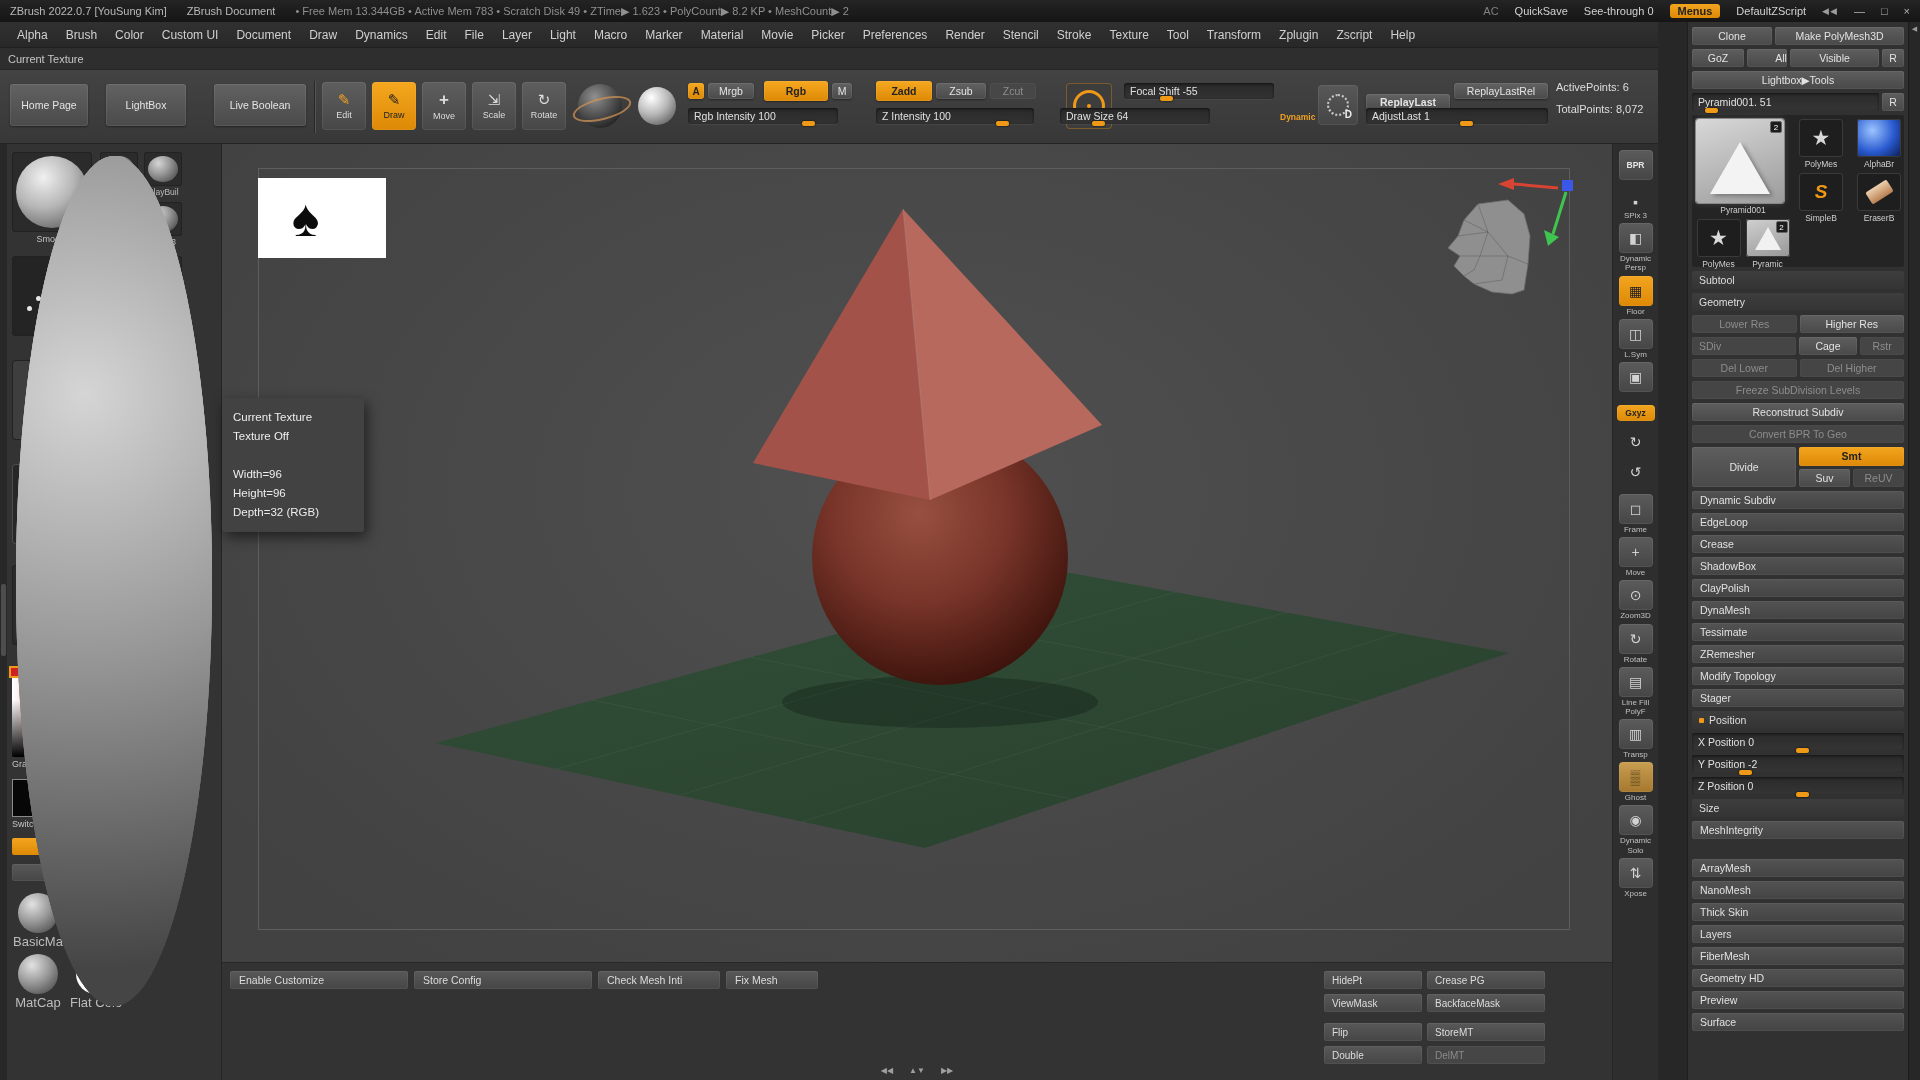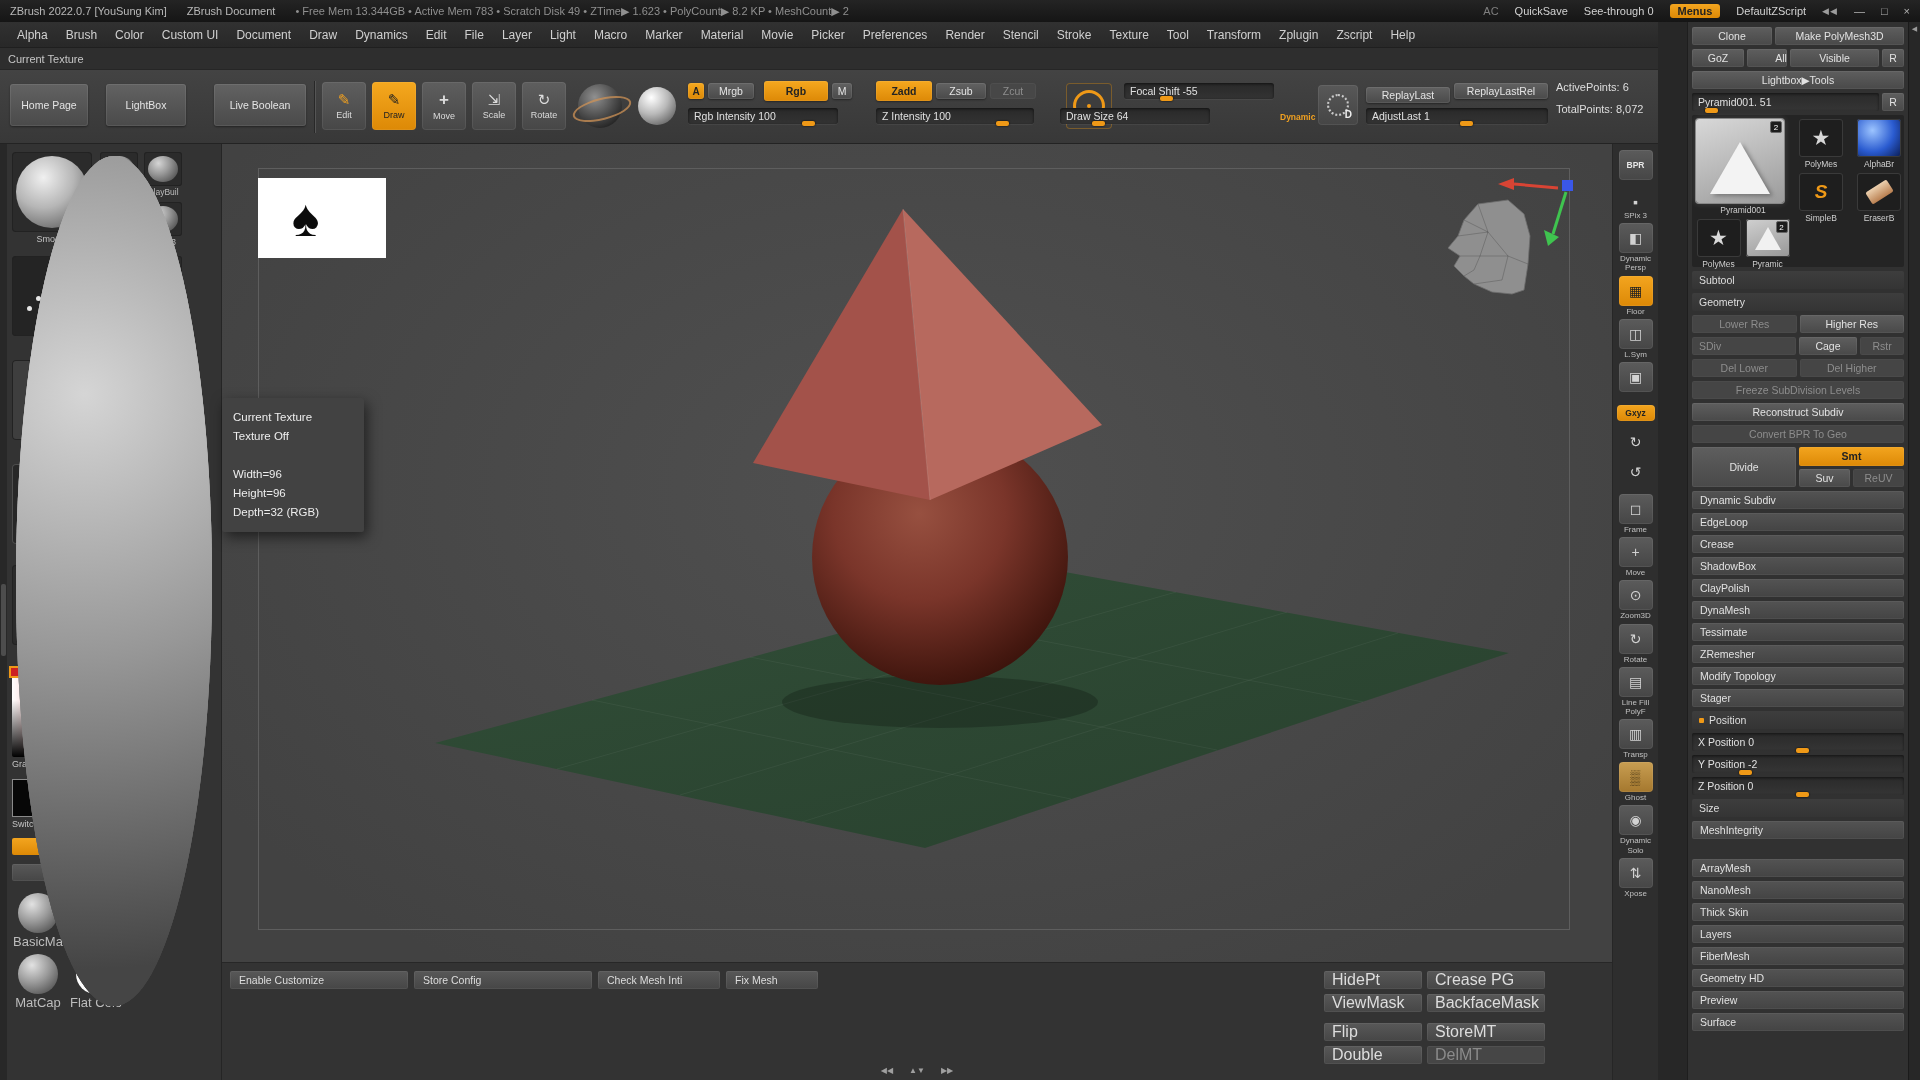--- a/index.html
+++ b/index.html
@@ -103,21 +103,21 @@
 .scene{position:absolute;inset:0;}
 
 
 .bstrip{position:absolute;left:222px;top:962px;width:1390px;height:118px;background:#333;border-top:1px solid #272727;}
 .bl-btns{position:absolute;left:8px;top:8px;display:flex;gap:6px;align-items:flex-start;}
 .bl-btn{height:18px;background:linear-gradient(#585858,#464646);border-radius:2px;display:flex;align-items:center;padding:0 9px;font-size:10.5px;color:#ddd;box-shadow:inset 0 0 0 1px rgba(255,255,255,.06);}
 .bl-btn:nth-of-type(1),.bl-btn:nth-of-type(2){min-width:178px;justify-content:flex-start;}
 .bl-btn:nth-of-type(3){min-width:122px;}
 .bl-btn:nth-of-type(4){min-width:92px;}
 .br-grid{position:absolute;display:grid;grid-template-columns:98px 118px;gap:5px;}
-.br-btn{height:18px;background:linear-gradient(#585858,#464646);border-radius:2px;display:flex;align-items:center;padding:2px 8px;font-size:16px;color:#ddd;box-shadow:inset 0 0 0 1px rgba(255,255,255,.06);white-space:nowrap;overflow:hidden;}
+.br-btn{height:18px;background:linear-gradient(#585858,#464646);border-radius:2px;display:flex;align-items:center;padding:2px 8px;font-size:10px;color:#ddd;box-shadow:inset 0 0 0 1px rgba(255,255,255,.06);white-space:nowrap;overflow:hidden;}
 .br-btn.dim{background:#464646;color:#8b8b8b;}
 .dock{position:absolute;left:50%;bottom:5px;transform:translateX(-50%);display:flex;gap:16px;color:#9f9f9f;font-size:8px;align-items:center;}
 
 
 .rshelf{position:absolute;left:1612px;top:144px;width:46px;bottom:0;background:#2e2e2e;display:flex;flex-direction:column;align-items:center;padding-top:6px;gap:3px;border-left:1px solid #262626;}
 .rs-cell{width:46px;display:flex;flex-direction:column;align-items:center;flex:0 0 auto;}
 .rs-btn{width:34px;height:30px;border-radius:4px;background:linear-gradient(#5b5b5b,#464646);box-shadow:inset 0 0 0 1px rgba(255,255,255,.07);display:flex;flex-direction:column;align-items:center;justify-content:center;}
 .rs-glyph{font-size:14px;color:#d2d2d2;line-height:1;}
 .rs-btntext{font-size:8.5px;color:#e6e6e6;font-weight:bold;}
 .rs-label{font-size:8px;color:#c0c0c0;text-align:center;line-height:1.15;margin-top:1px;min-height:9px;width:44px;}
@@ -316,21 +316,21 @@
     <div class="zslider" style="left:1060px;top:38px;width:150px;height:16px;position:absolute;">
       <span>Draw Size 64</span>
       <span class="zthumb" style="left: calc(25% - 6px);"></span>
     </div>
     <span class="dynlbl" style="left:1280px;top:42px;position:absolute;">Dynamic</span>
 
     <div class="strokeicon" style="left:1318px;top:15px;">
       <span class="dcirc"></span>
       <span class="dlet">D</span>
     </div>
-    <div class="zbtn" style="left:1366px;top:17px;width:84px;height:16px;">ReplayLast</div>
+    <div class="zbtn" style="left:1366px;top:24px;width:84px;height:16px;font-weight:bold;">ReplayLast</div>
     <div class="zbtn" style="left:1454px;top:13px;width:94px;height:16px;">ReplayLastRel</div>
     <div class="zslider" style="left:1366px;top:38px;width:182px;height:16px;position:absolute;">
       <span>AdjustLast 1</span>
       <span class="zthumb" style="left: calc(55% - 6px);"></span>
     </div>
 
     <div class="pointstxt" style="left:1556px;top:11px;">ActivePoints: 6</div>
     <div class="pointstxt" style="left:1556px;top:33px;">TotalPoints: 8,072</div>
   </div>
 

